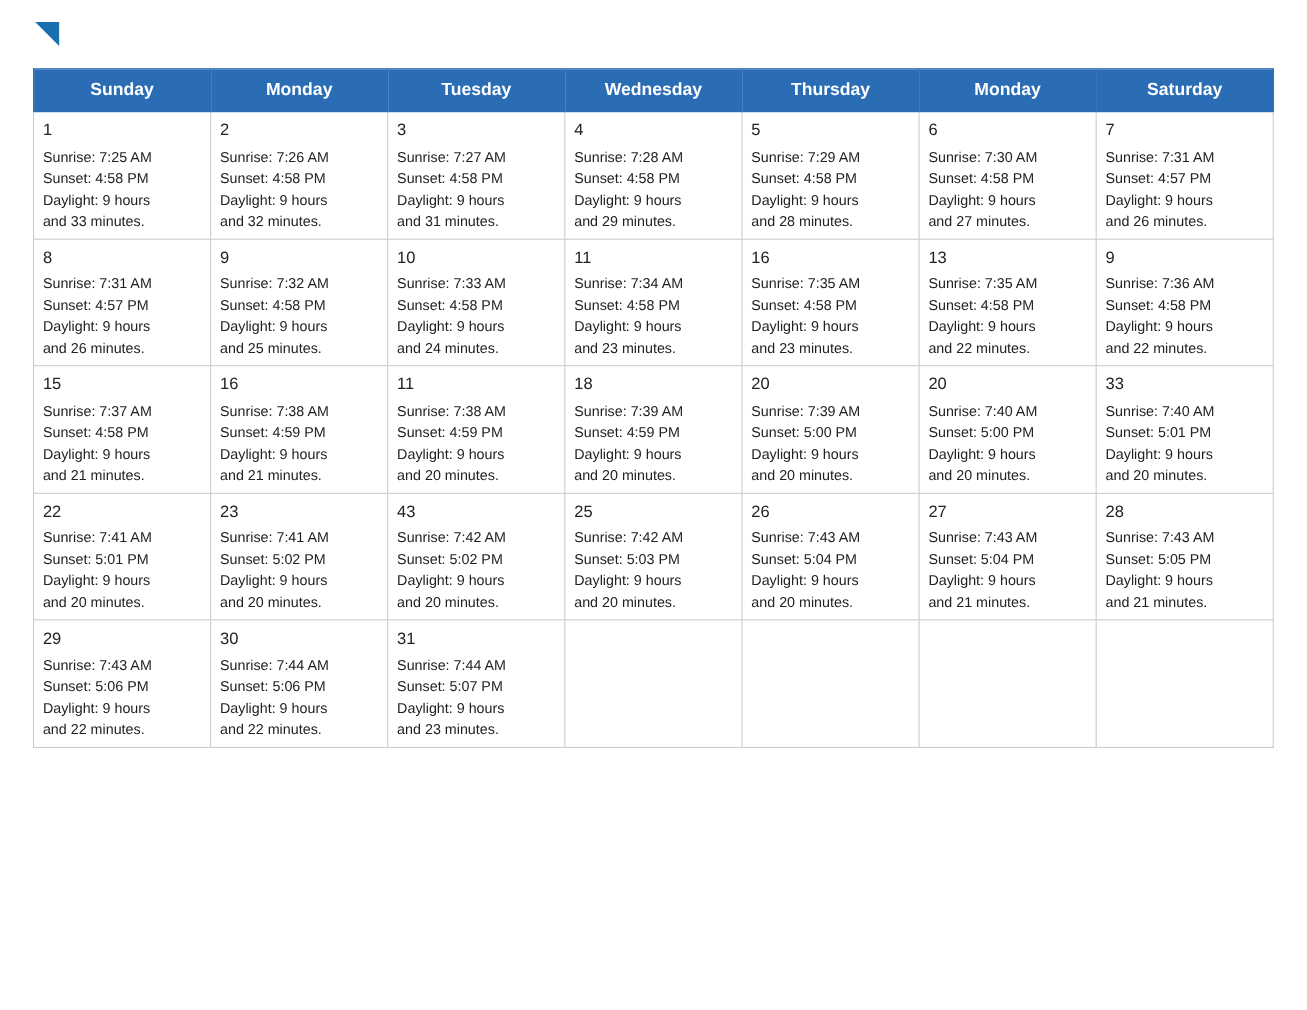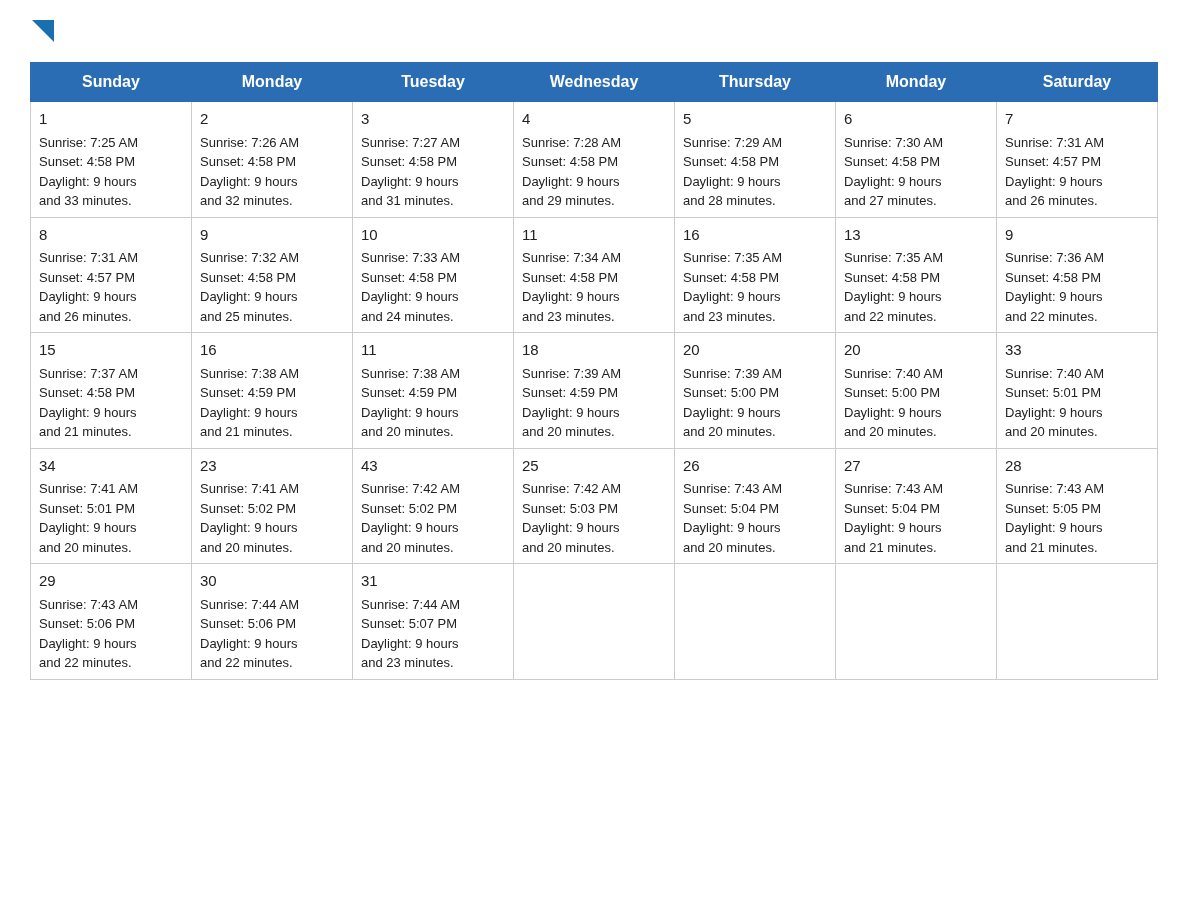--- a/index.html
+++ b/index.html
@@ -144,21 +144,21 @@
       <tr>
         <td><span class="day-num">15</span><span class="day-info">Sunrise: 7:37 AM<br>Sunset: 4:58 PM<br>Daylight: 9 hours<br>and 21 minutes.</span></td>
         <td><span class="day-num">16</span><span class="day-info">Sunrise: 7:38 AM<br>Sunset: 4:59 PM<br>Daylight: 9 hours<br>and 21 minutes.</span></td>
         <td><span class="day-num">11</span><span class="day-info">Sunrise: 7:38 AM<br>Sunset: 4:59 PM<br>Daylight: 9 hours<br>and 20 minutes.</span></td>
         <td><span class="day-num">18</span><span class="day-info">Sunrise: 7:39 AM<br>Sunset: 4:59 PM<br>Daylight: 9 hours<br>and 20 minutes.</span></td>
         <td><span class="day-num">20</span><span class="day-info">Sunrise: 7:39 AM<br>Sunset: 5:00 PM<br>Daylight: 9 hours<br>and 20 minutes.</span></td>
         <td><span class="day-num">20</span><span class="day-info">Sunrise: 7:40 AM<br>Sunset: 5:00 PM<br>Daylight: 9 hours<br>and 20 minutes.</span></td>
         <td><span class="day-num">33</span><span class="day-info">Sunrise: 7:40 AM<br>Sunset: 5:01 PM<br>Daylight: 9 hours<br>and 20 minutes.</span></td>
       </tr>
       <tr>
-        <td><span class="day-num">34</span><span class="day-info">Sunrise: 7:41 AM<br>Sunset: 5:01 PM<br>Daylight: 9 hours<br>and 20 minutes.</span></td>
+        <td><span class="day-num">22</span><span class="day-info">Sunrise: 7:41 AM<br>Sunset: 5:01 PM<br>Daylight: 9 hours<br>and 20 minutes.</span></td>
         <td><span class="day-num">23</span><span class="day-info">Sunrise: 7:41 AM<br>Sunset: 5:02 PM<br>Daylight: 9 hours<br>and 20 minutes.</span></td>
         <td><span class="day-num">43</span><span class="day-info">Sunrise: 7:42 AM<br>Sunset: 5:02 PM<br>Daylight: 9 hours<br>and 20 minutes.</span></td>
         <td><span class="day-num">25</span><span class="day-info">Sunrise: 7:42 AM<br>Sunset: 5:03 PM<br>Daylight: 9 hours<br>and 20 minutes.</span></td>
         <td><span class="day-num">26</span><span class="day-info">Sunrise: 7:43 AM<br>Sunset: 5:04 PM<br>Daylight: 9 hours<br>and 20 minutes.</span></td>
         <td><span class="day-num">27</span><span class="day-info">Sunrise: 7:43 AM<br>Sunset: 5:04 PM<br>Daylight: 9 hours<br>and 21 minutes.</span></td>
         <td><span class="day-num">28</span><span class="day-info">Sunrise: 7:43 AM<br>Sunset: 5:05 PM<br>Daylight: 9 hours<br>and 21 minutes.</span></td>
       </tr>
       <tr>
         <td><span class="day-num">29</span><span class="day-info">Sunrise: 7:43 AM<br>Sunset: 5:06 PM<br>Daylight: 9 hours<br>and 22 minutes.</span></td>
         <td><span class="day-num">30</span><span class="day-info">Sunrise: 7:44 AM<br>Sunset: 5:06 PM<br>Daylight: 9 hours<br>and 22 minutes.</span></td>

